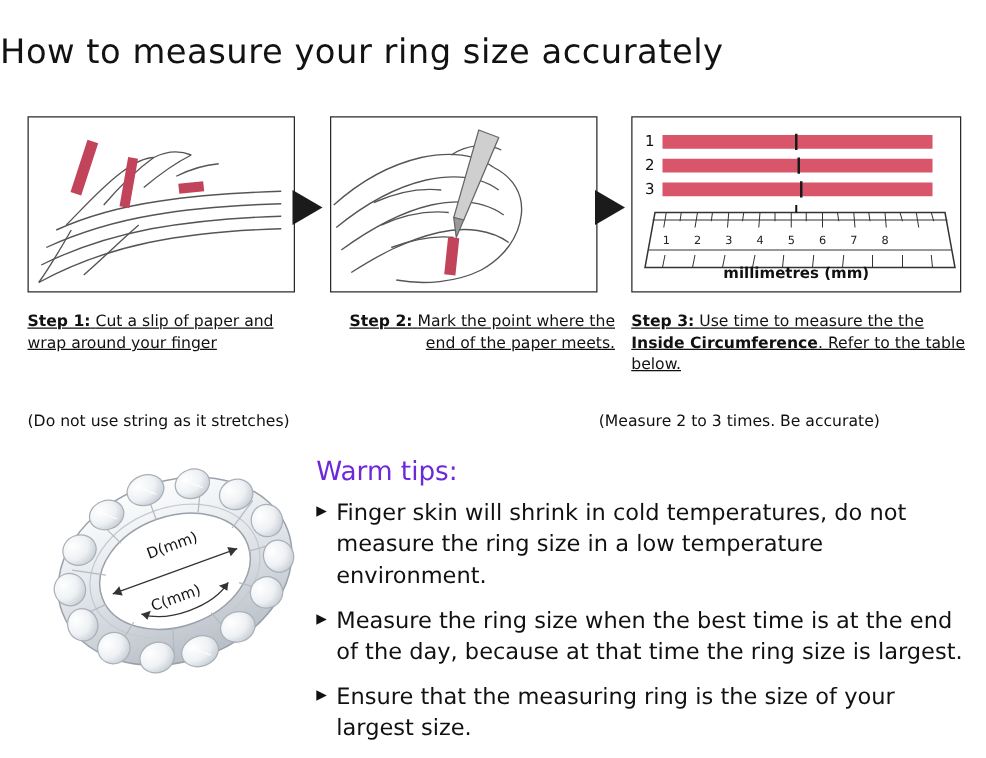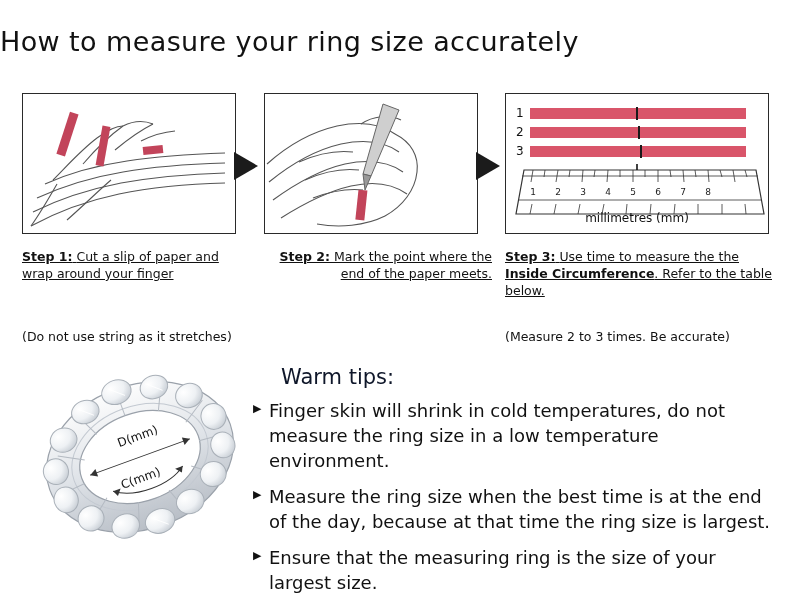--- a/index.html
+++ b/index.html
@@ -64,30 +64,29 @@
   #cap2 { left: 264px; top: 248px; width: 228px; text-align: right; }
   #cap3 { left: 505px; top: 248px; width: 268px; }
 
   .note {
     position: absolute;
     font-size: 12.5px;
     color: #111;
     margin-top: 16px;
   }
   #note1 { left: 22px;  top: 313px; width: 250px; }
-  #note3 { left: 505px; top: 313px; width: 280px; }
+  #note3 { left: 479px; top: 313px; width: 280px; }
 
   
   .tips-head {
     position: absolute;
     left: 253px;
     top: 365px;
     font-size: 21px;
-    color: #0f172a;
-    margin-left: 28px;
+    color: #6d28d9;
   }
   .tips {
     position: absolute;
     left: 253px;
     top: 398px;
     width: 520px;
   }
   .tip {
     display: flex;
     align-items: flex-start;
@@ -270,21 +269,21 @@
         <text x="77" y="31">3</text>
         <text x="102" y="31">4</text>
         <text x="127" y="31">5</text>
         <text x="152" y="31">6</text>
         <text x="177" y="31">7</text>
         <text x="202" y="31">8</text>
       </g>
       <line x1="131" y1="0" x2="131" y2="6" stroke="#111" stroke-width="1.6"></line>
     </svg>
 
-    <div class="mm-label" style="top:117px;">millimetres (mm)</div>
+    <div class="mm-label" style="top:117px;font-weight:bold;">millimetres (mm)</div>
   </div>
 </div>
 
 <div class="caption" id="cap1">
   <b>Step 1:</b>
   <span>Cut a slip of paper and wrap around your finger</span>
 </div>
 
 <div class="caption" id="cap2">
   <b>Step 2:</b>

